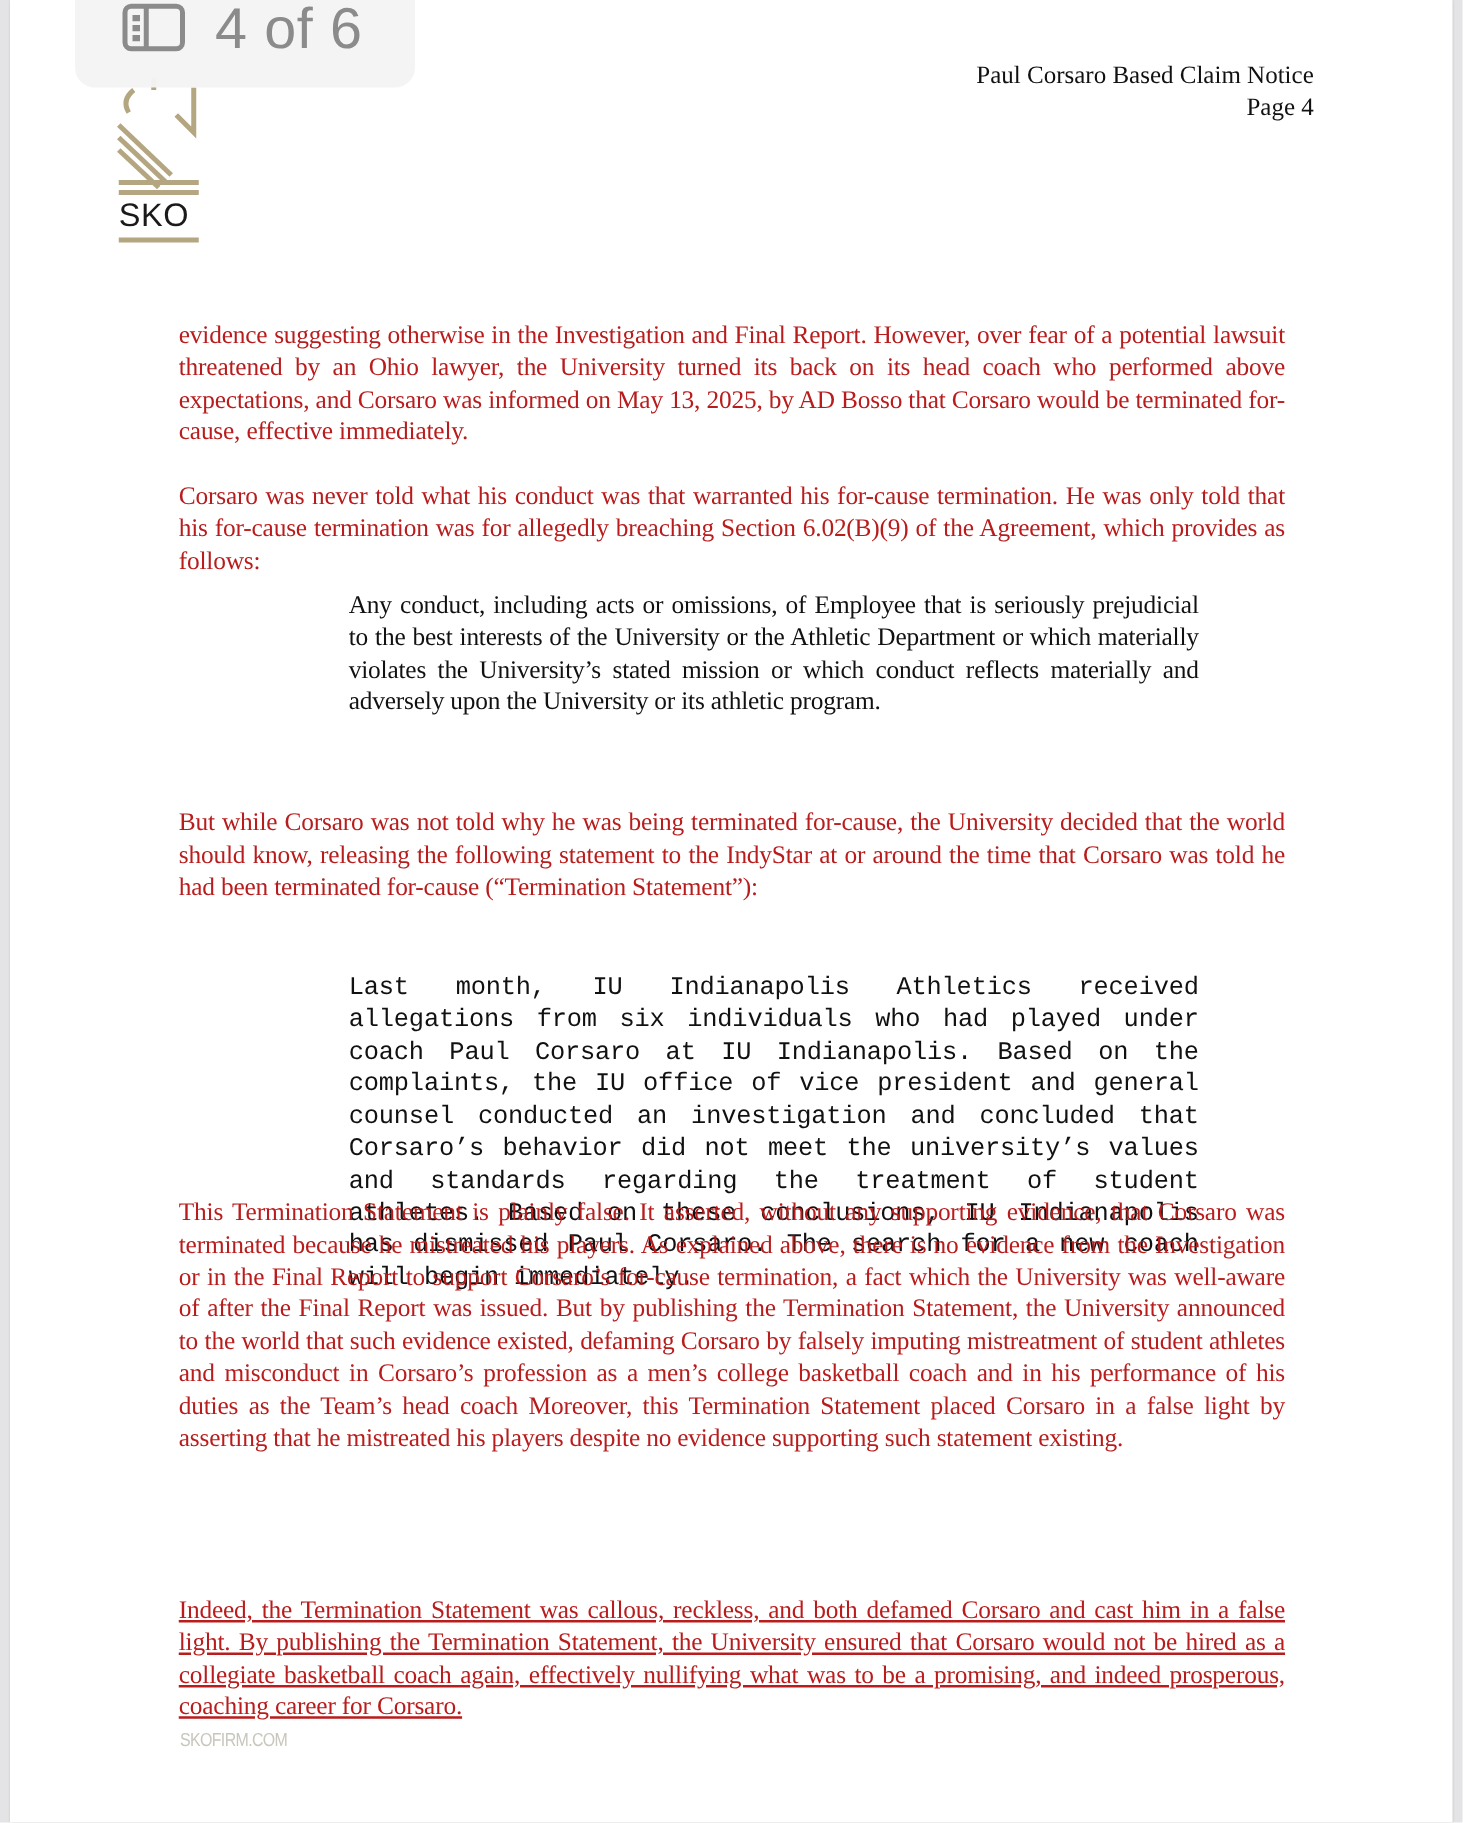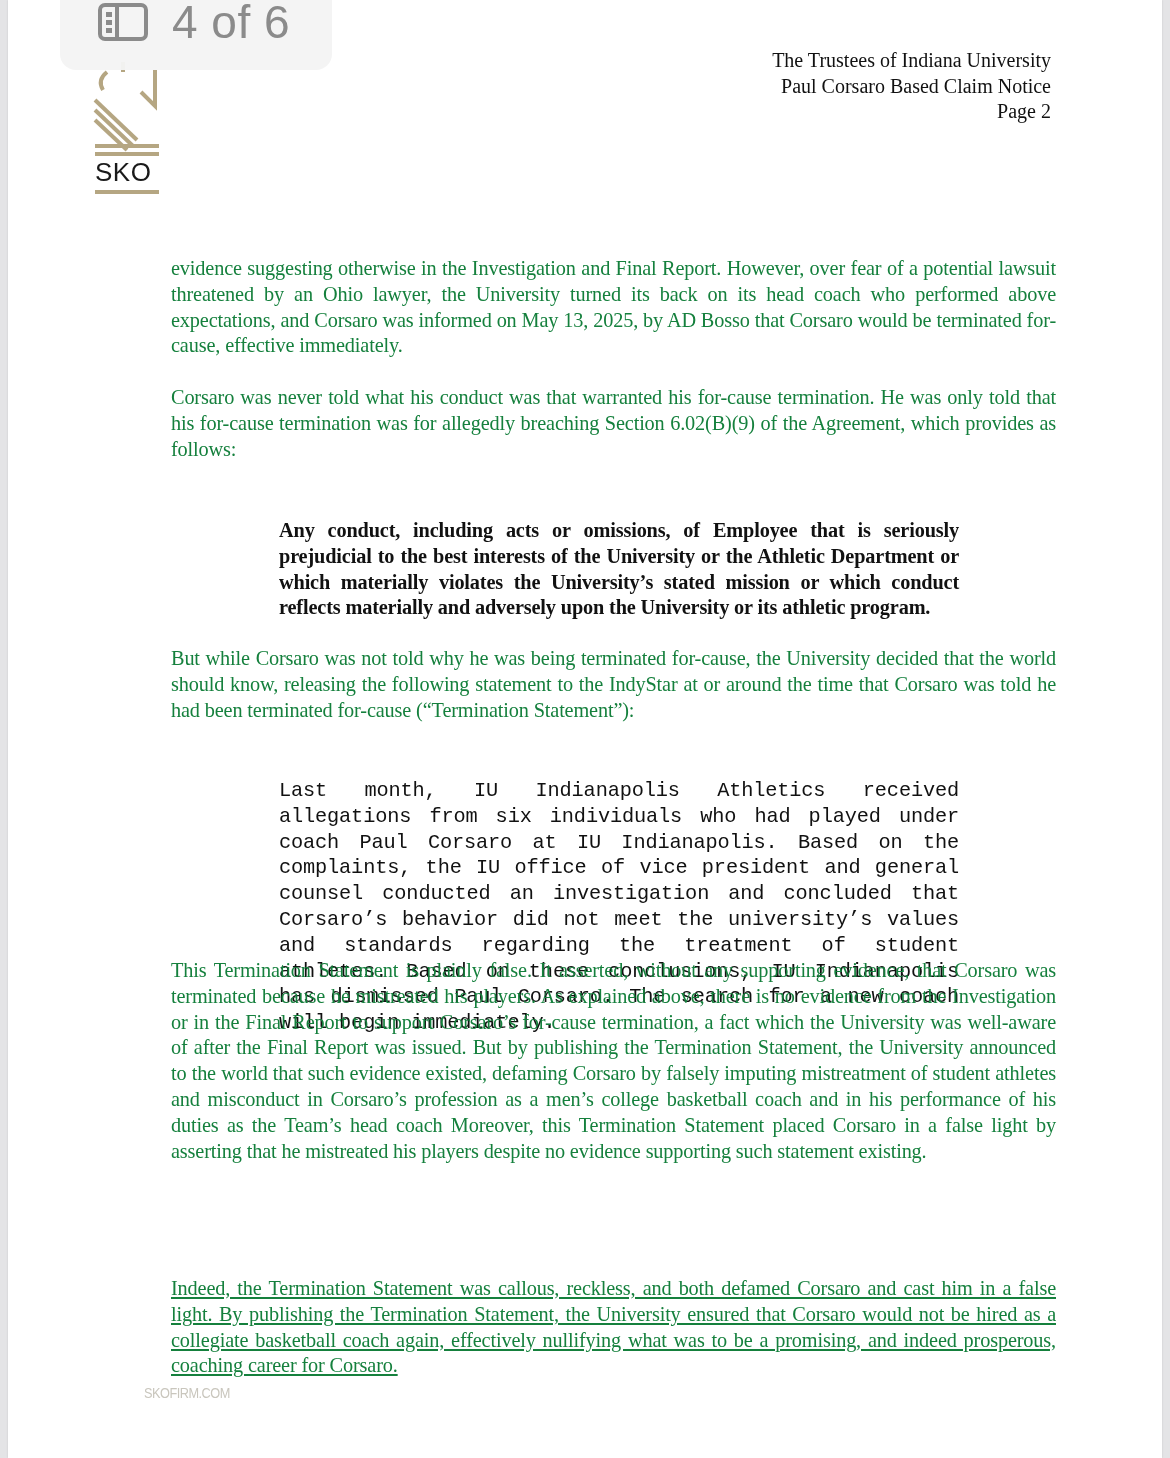--- a/index.html
+++ b/index.html
@@ -78,39 +78,38 @@
       line-height: 25.5px;
       color: #111;
     }
     .body-text {
       position: absolute;
       left: 143px;
       width: 885px;
       font-family: "Liberation Serif", serif;
       font-size: 20.3px;
       line-height: 25.8px;
-      color: #15803d;
+      color: #b91c1c;
       text-align: justify;
       letter-spacing: -0.15px;
-      margin-left: 28px;
     }
     .quote-text {
       position: absolute;
       left: 279px;
       width: 680px;
       font-family: "Liberation Serif", serif;
       font-size: 20.3px;
       line-height: 25.8px;
       color: #111;
       text-align: justify;
       letter-spacing: -0.15px;
     }
     .p1 { top: 256px; }
     .p2 { top: 385px; }
-    .q1 { top: 518px; font-weight: bold; }
+    .q1 { top: 472px; }
     .p3 { top: 646px; }
     .q2 { top: 778px; font-family: Liberation Mono, monospace; }
     .p4 { top: 958px; }
     .p5 { top: 1276px; text-decoration: underline; }
     .footer {
       position: absolute;
       left: 144px;
       top: 1384px;
       font-family: "Liberation Sans", sans-serif;
       font-size: 15px;
@@ -146,23 +145,22 @@
   <line x1="2" y1="48" x2="40" y2="84" stroke="#b5a682" stroke-width="4"></line>
   <line x1="2" y1="58" x2="34" y2="88" stroke="#b5a682" stroke-width="4"></line>
 
   <line x1="2" y1="84" x2="66" y2="84" stroke="#b5a682" stroke-width="4"></line>
   <line x1="2" y1="92" x2="66" y2="92" stroke="#b5a682" stroke-width="4"></line>
   <line x1="2" y1="130" x2="66" y2="130" stroke="#b5a682" stroke-width="4"></line>
 </svg>
 <div class="logo-text">SKO</div>
 
 <div class="header-block">
-  <div>The Trustees of Indiana University</div>
   <div>Paul Corsaro Based Claim Notice</div>
-  <div>Page 2</div>
+  <div>Page 4</div>
 </div>
 
 <div class="body-text p1">evidence suggesting otherwise in the Investigation and Final Report. However, over fear of a potential lawsuit threatened by an Ohio lawyer, the University turned its back on its head coach who performed above expectations, and Corsaro was informed on May 13, 2025, by AD Bosso that Corsaro would be terminated for-cause, effective immediately.</div>
 <div class="body-text p2">Corsaro was never told what his conduct was that warranted his for-cause termination. He was only told that his for-cause termination was for allegedly breaching Section 6.02(B)(9) of the Agreement, which provides as follows:</div>
 <div class="quote-text q1">Any conduct, including acts or omissions, of Employee that is seriously prejudicial to the best interests of the University or the Athletic Department or which materially violates the University’s stated mission or which conduct reflects materially and adversely upon the University or its athletic program.</div>
 <div class="body-text p3">But while Corsaro was not told why he was being terminated for-cause, the University decided that the world should know, releasing the following statement to the IndyStar at or around the time that Corsaro was told he had been terminated for-cause (“Termination Statement”):</div>
 <div class="quote-text q2">Last month, IU Indianapolis Athletics received allegations from six individuals who had played under coach Paul Corsaro at IU Indianapolis. Based on the complaints, the IU office of vice president and general counsel conducted an investigation and concluded that Corsaro’s behavior did not meet the university’s values and standards regarding the treatment of student athletes. Based on these conclusions, IU Indianapolis has dismissed Paul Corsaro. The search for a new coach will begin immediately.</div>
 <div class="body-text p4">This Termination Statement is plainly false. It asserted, without any supporting evidence, that Corsaro was terminated because he mistreated his players. As explained above, there is no evidence from the Investigation or in the Final Report to support Corsaro’s for-cause termination, a fact which the University was well-aware of after the Final Report was issued. But by publishing the Termination Statement, the University announced to the world that such evidence existed, defaming Corsaro by falsely imputing mistreatment of student athletes and misconduct in Corsaro’s profession as a men’s college basketball coach and in his performance of his duties as the Team’s head coach Moreover, this Termination Statement placed Corsaro in a false light by asserting that he mistreated his players despite no evidence supporting such statement existing.</div>
 <div class="body-text p5">Indeed, the Termination Statement was callous, reckless, and both defamed Corsaro and cast him in a false light. By publishing the Termination Statement, the University ensured that Corsaro would not be hired as a collegiate basketball coach again, effectively nullifying what was to be a promising, and indeed prosperous, coaching career for Corsaro.</div>
 

